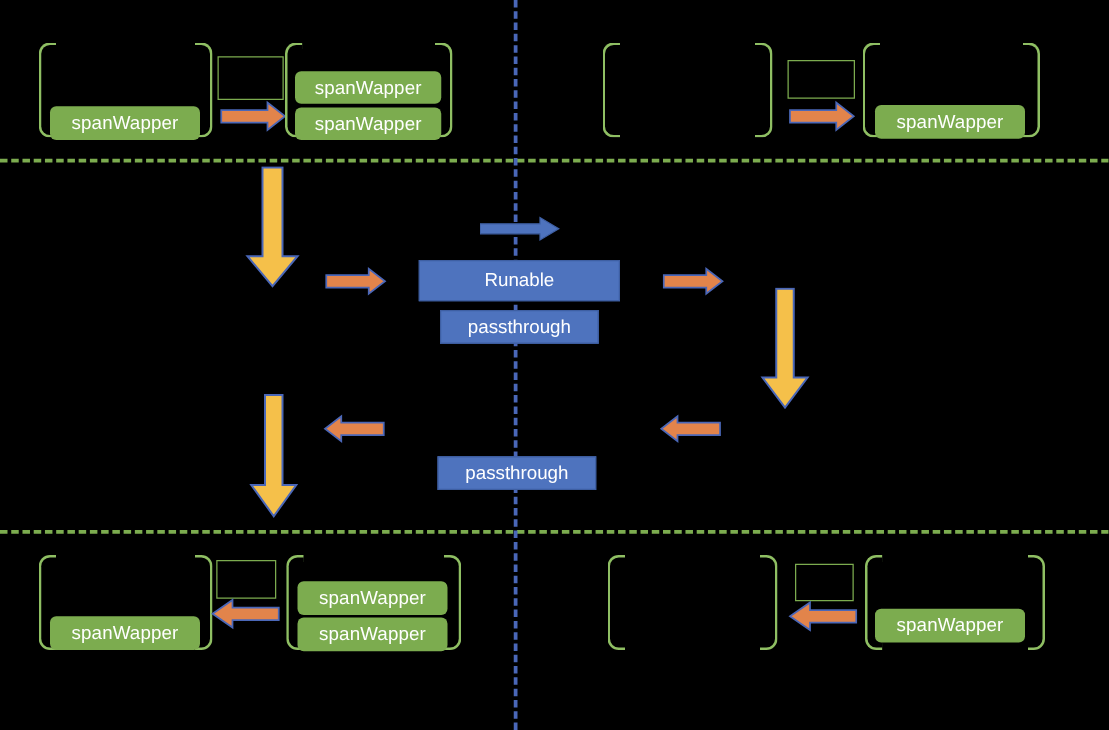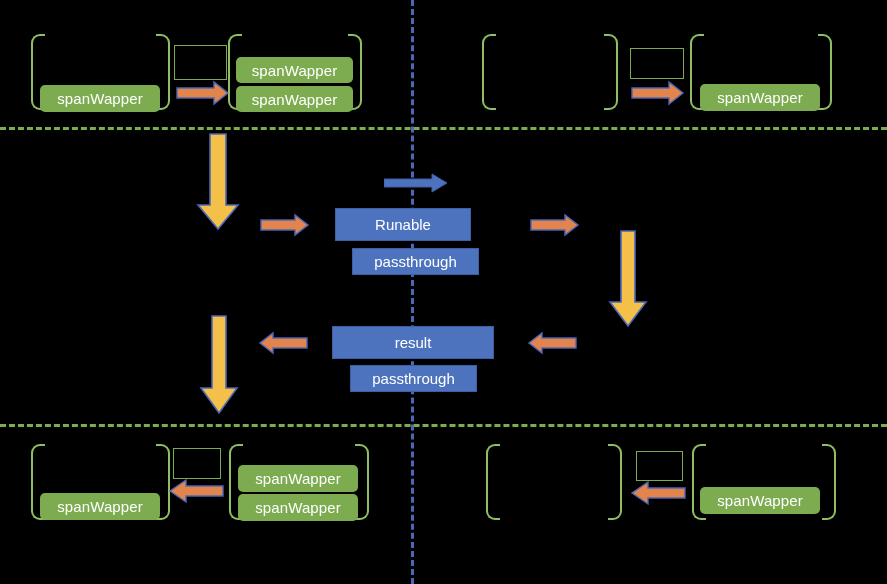--- a/index.html
+++ b/index.html
@@ -143,42 +143,41 @@
       <polygon points="0,7 48,7 48,2 63,11 48,20 48,15 0,15" fill="#4E73BE" stroke="#3E5FA3" stroke-width="1"></polygon>
     </svg>
   </div>
 
   <div class="arrow" style="left:260px; top:213px;">
     <svg width="50" height="24" viewBox="0 0 50 24">
       <polygon points="1,7 35,7 35,2 48,12 35,22 35,17 1,17" fill="#E2844B" stroke="#4A67B8" stroke-width="1.4"></polygon>
     </svg>
   </div>
 
-  <div class="bluebox" style="left:335px; top:208px; width:136px; height:33px;">Runable</div>
+  <div class="bluebox" style="left:335px; top:208px; width:161px; height:33px;">Runable</div>
   <div class="bluebox" style="left:352px; top:248px; width:127px; height:27px;">passthrough</div>
 
   <div class="arrow" style="left:530px; top:213px;">
     <svg width="50" height="24" viewBox="0 0 50 24">
       <polygon points="1,7 35,7 35,2 48,12 35,22 35,17 1,17" fill="#E2844B" stroke="#4A67B8" stroke-width="1.4"></polygon>
     </svg>
   </div>
 
   <div class="arrow" style="left:608px; top:230px;">
     <svg width="40" height="98" viewBox="0 0 40 98">
       <polygon points="13,1 27,1 27,72 38,72 20,96 2,72 13,72" fill="#F5C04A" stroke="#4A67B8" stroke-width="1.6"></polygon>
     </svg>
   </div>
 
   <div class="arrow" style="left:258px; top:331px;">
     <svg width="50" height="24" viewBox="0 0 50 24">
       <polygon points="49,7 15,7 15,2 2,12 15,22 15,17 49,17" fill="#E2844B" stroke="#4A67B8" stroke-width="1.4"></polygon>
     </svg>
   </div>
 
-  <div class="bluebox" style="left:332px; top:326px; width:162px; height:33px;">result</div>
   <div class="bluebox" style="left:350px; top:365px; width:127px; height:27px;">passthrough</div>
 
   <div class="arrow" style="left:527px; top:331px;">
     <svg width="50" height="24" viewBox="0 0 50 24">
       <polygon points="49,7 15,7 15,2 2,12 15,22 15,17 49,17" fill="#E2844B" stroke="#4A67B8" stroke-width="1.4"></polygon>
     </svg>
   </div>
 
   <div class="arrow" style="left:198px; top:315px;">
     <svg width="42" height="100" viewBox="0 0 42 100">

